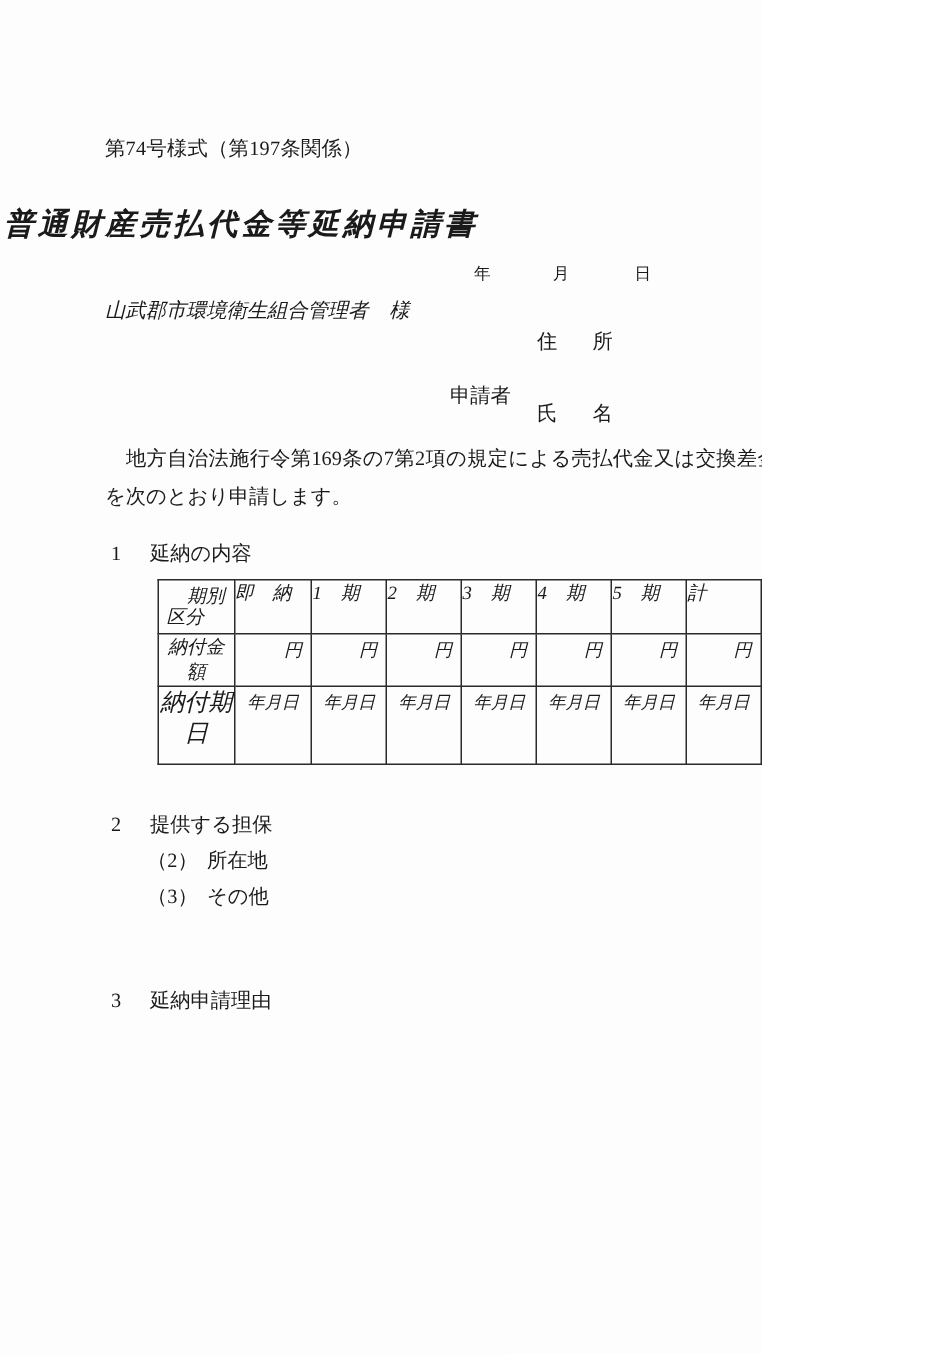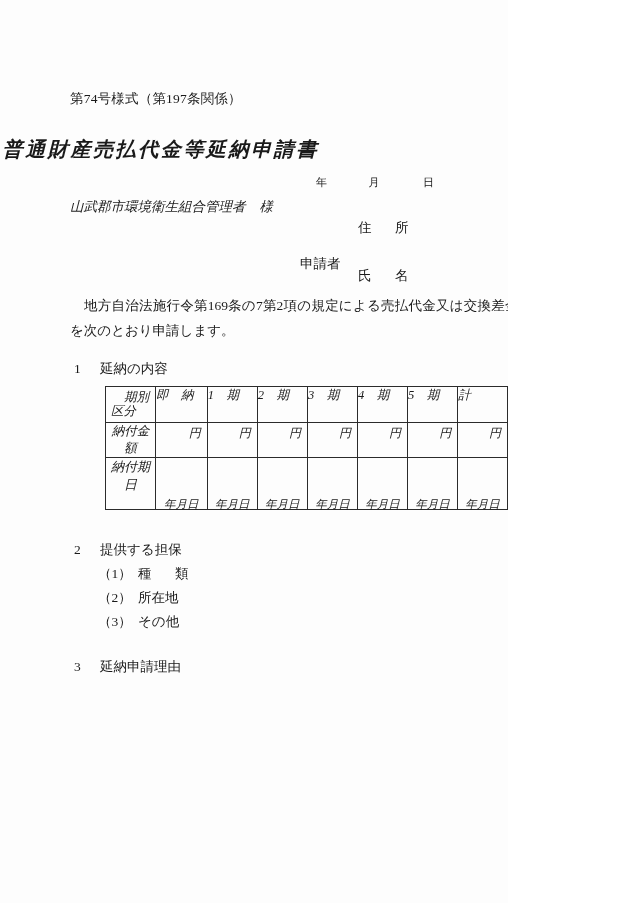--- a/index.html
+++ b/index.html
@@ -187,35 +187,34 @@
     right: 6px;
     top: 2px;
     font-size: 12px;
   }
 
   
   .due-label {
     height: 52px;
     text-align: center;
     vertical-align: bottom;
-    font-size: 13px;
+    font-size: 16px;
     padding-bottom: 9px;
   }
   .due-cell {
     height: 52px;
     position: relative;
   }
   .due-cell .ymd {
     position: absolute;
     left: 0;
     right: 0;
     top: 3px;
     text-align: center;
     font-size: 11.5px;
-    margin-top: 36px;
   }
   .due-cell.center-ymd .ymd { text-align: center; }
 </style>
 </head>
 <body>
 
 <div class="page">
 
   <div class="abs form-no nowrap">第74号様式（第197条関係）</div>
 
@@ -321,23 +320,20 @@
       </tbody>
     </table>
   </div>
 
   <div class="abs section-head sec2-head nowrap">
     <span class="num">2</span><span>提供する担保</span>
   </div>
 
   <div class="abs sub-list">
     <div class="sub-item nowrap">
-      <span class="paren-num">（1）</span><span class="sub-label spaced">種　類</span>
-    </div>
-    <div class="sub-item nowrap">
       <span class="paren-num">（2）</span><span class="sub-label">所在地</span>
     </div>
     <div class="sub-item nowrap">
       <span class="paren-num">（3）</span><span class="sub-label">その他</span>
     </div>
   </div>
 
   <div class="abs section-head sec3-head nowrap">
     <span class="num">3</span><span>延納申請理由</span>
   </div>

